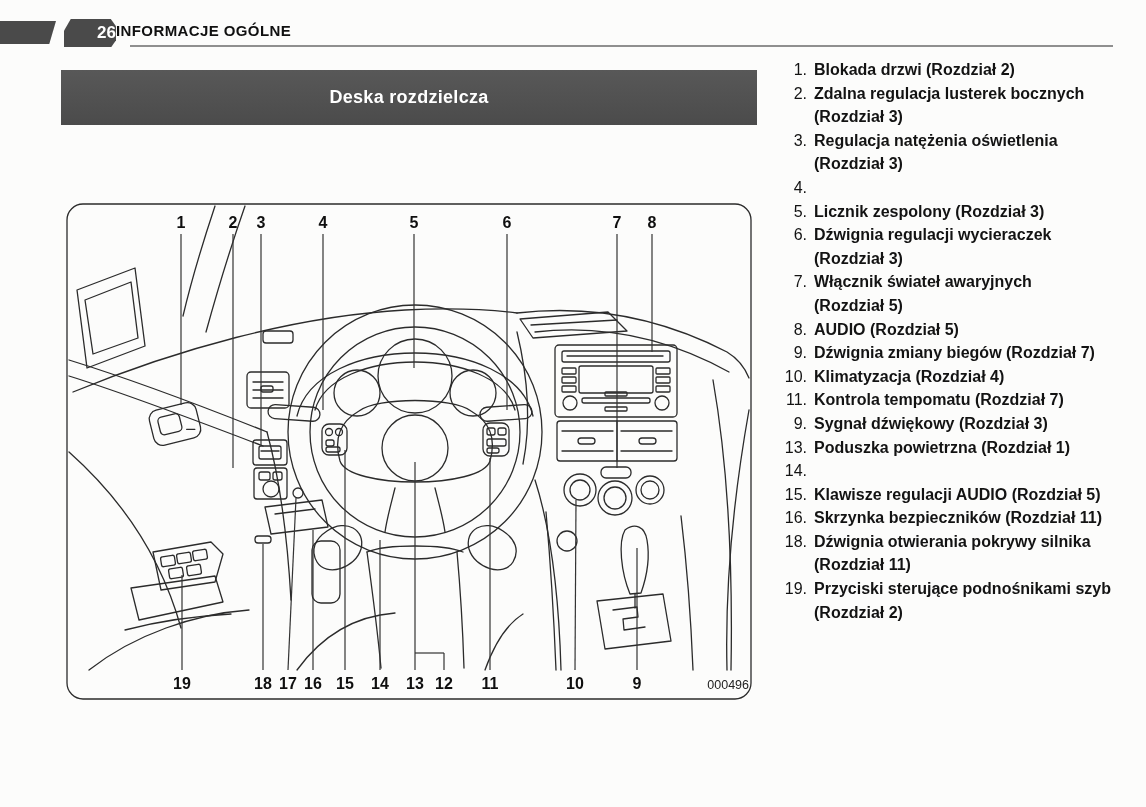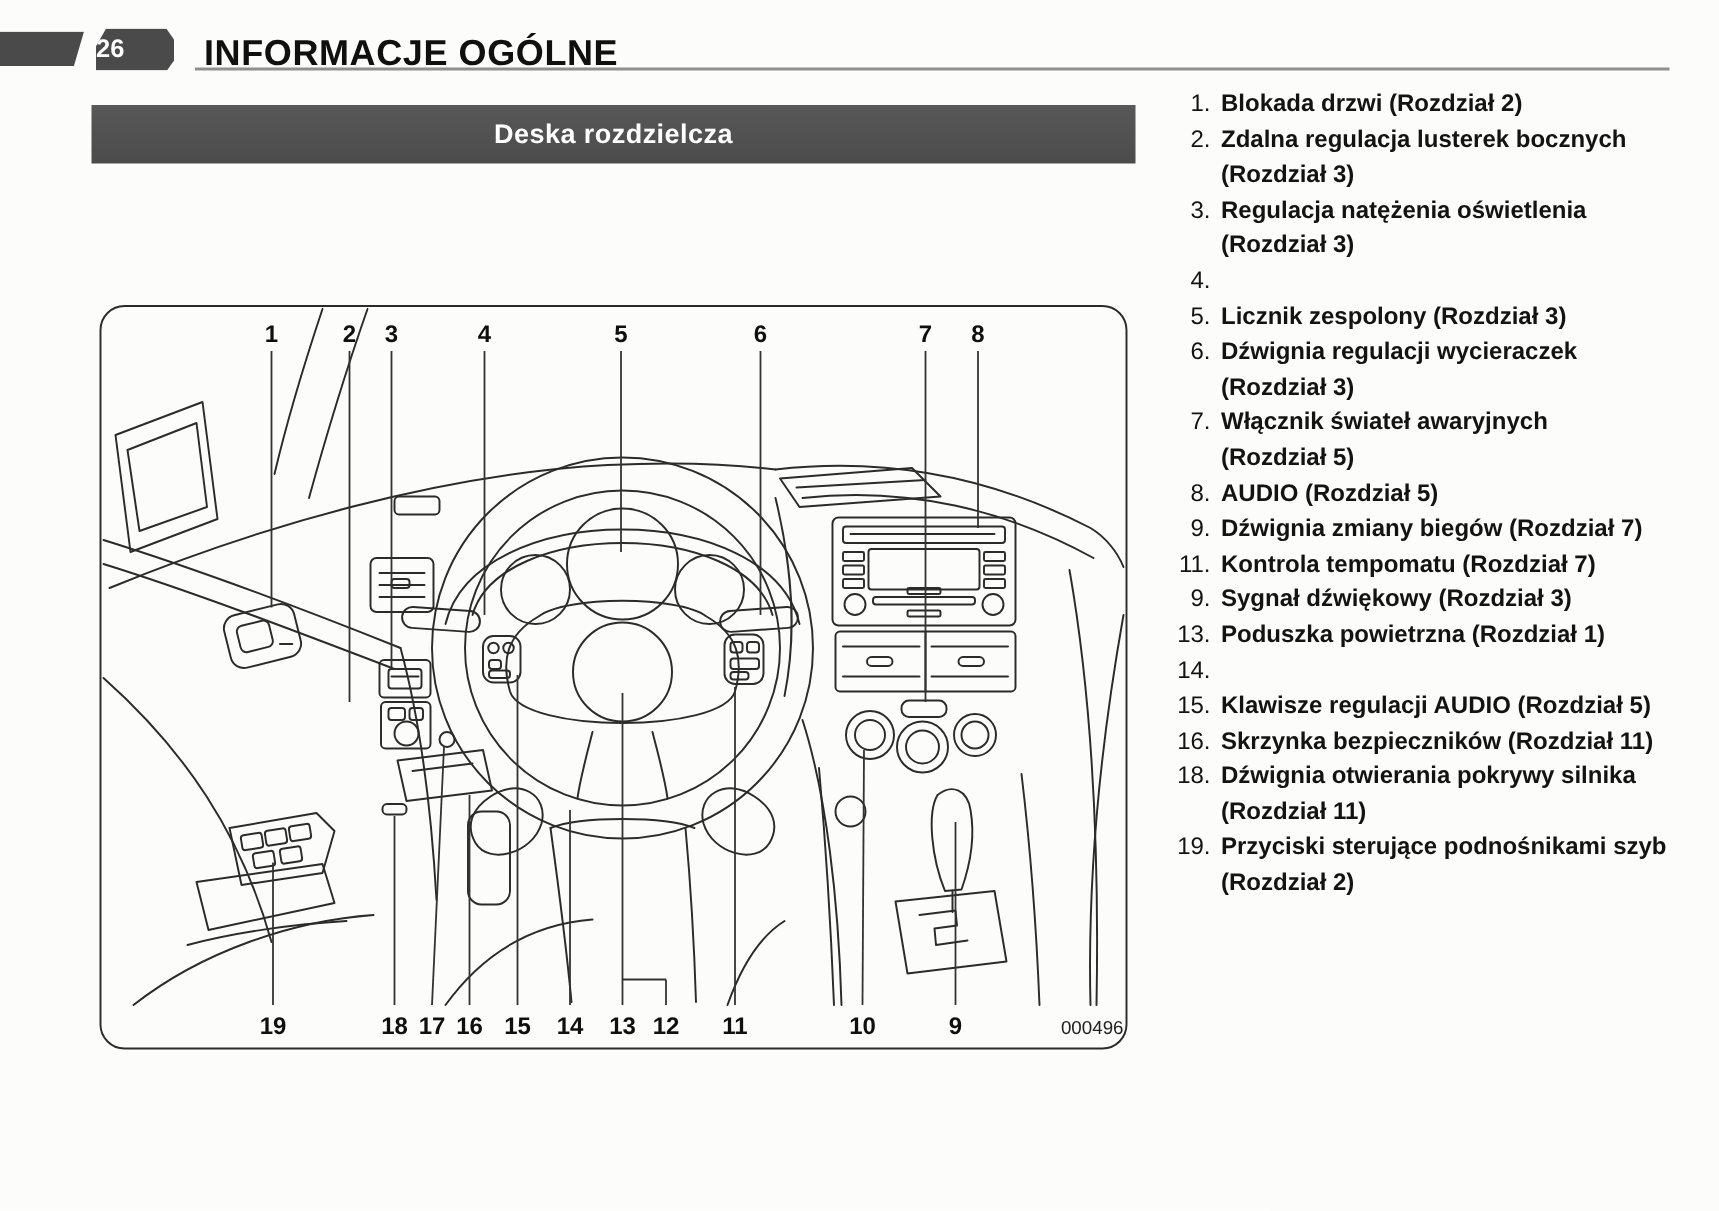--- a/index.html
+++ b/index.html
@@ -25,35 +25,35 @@
   
   .left-bar{
     position:absolute;left:0;top:21px;width:56px;height:23px;
     background:var(--badge);
     clip-path:polygon(0 0,100% 0,88% 100%,0 100%);
   }
   .page-badge{
     position:absolute;left:64px;top:19px;width:52px;height:28px;
     background:var(--badge);
     clip-path:polygon(13% 0,90% 0,100% 26%,100% 76%,91% 100%,0 100%,0 42%);
-    display:flex;align-items:center;justify-content:flex-start;
+    display:flex;align-items:center;justify-content:flex-end;
     color:#fff;font-weight:bold;font-size:17px;
   }
   .page-title{
-    position:absolute;left:136px;top:22px;
-    font-size:24px;font-weight:bold;letter-spacing:.4px;
+    position:absolute;left:116px;top:22px;
+    font-size:15px;font-weight:bold;letter-spacing:.4px;
     color:#101010;white-space:nowrap;
   }
   .header-rule{
     position:absolute;left:130px;top:45px;width:983px;height:2px;
     background:var(--rule);
   }
   
   .section-banner{
-    position:absolute;left:61px;top:70px;width:696px;height:39px;
+    position:absolute;left:61px;top:70px;width:696px;height:55px;
     background:linear-gradient(180deg,var(--banner-top),var(--banner-bot));
     display:flex;align-items:center;justify-content:center;
     color:#ffffff;font-weight:bold;font-size:18px;letter-spacing:.3px;
   }
   
   .figure{
     position:absolute;left:65px;top:200px;width:690px;height:505px;
   }
   .figure svg{display:block;}
   .art{
@@ -330,20 +330,24 @@
       </div>
       <div class="legend-item">
         <span class="num">8.</span>
         <span class="txt">AUDIO (Rozdział 5)</span>
       </div>
       <div class="legend-item">
         <span class="num">9.</span>
         <span class="txt">Dźwignia zmiany biegów (Rozdział 7)</span>
       </div>
       <div class="legend-item">
+        <span class="num">10.</span>
+        <span class="txt">Klimatyzacja (Rozdział 4)</span>
+      </div>
+      <div class="legend-item">
         <span class="num">11.</span>
         <span class="txt">Kontrola tempomatu (Rozdział 7)</span>
       </div>
       <div class="legend-item">
         <span class="num">9.</span>
         <span class="txt">Sygnał dźwiękowy (Rozdział 3)</span>
       </div>
       <div class="legend-item">
         <span class="num">13.</span>
         <span class="txt">Poduszka powietrzna (Rozdział 1)</span>

